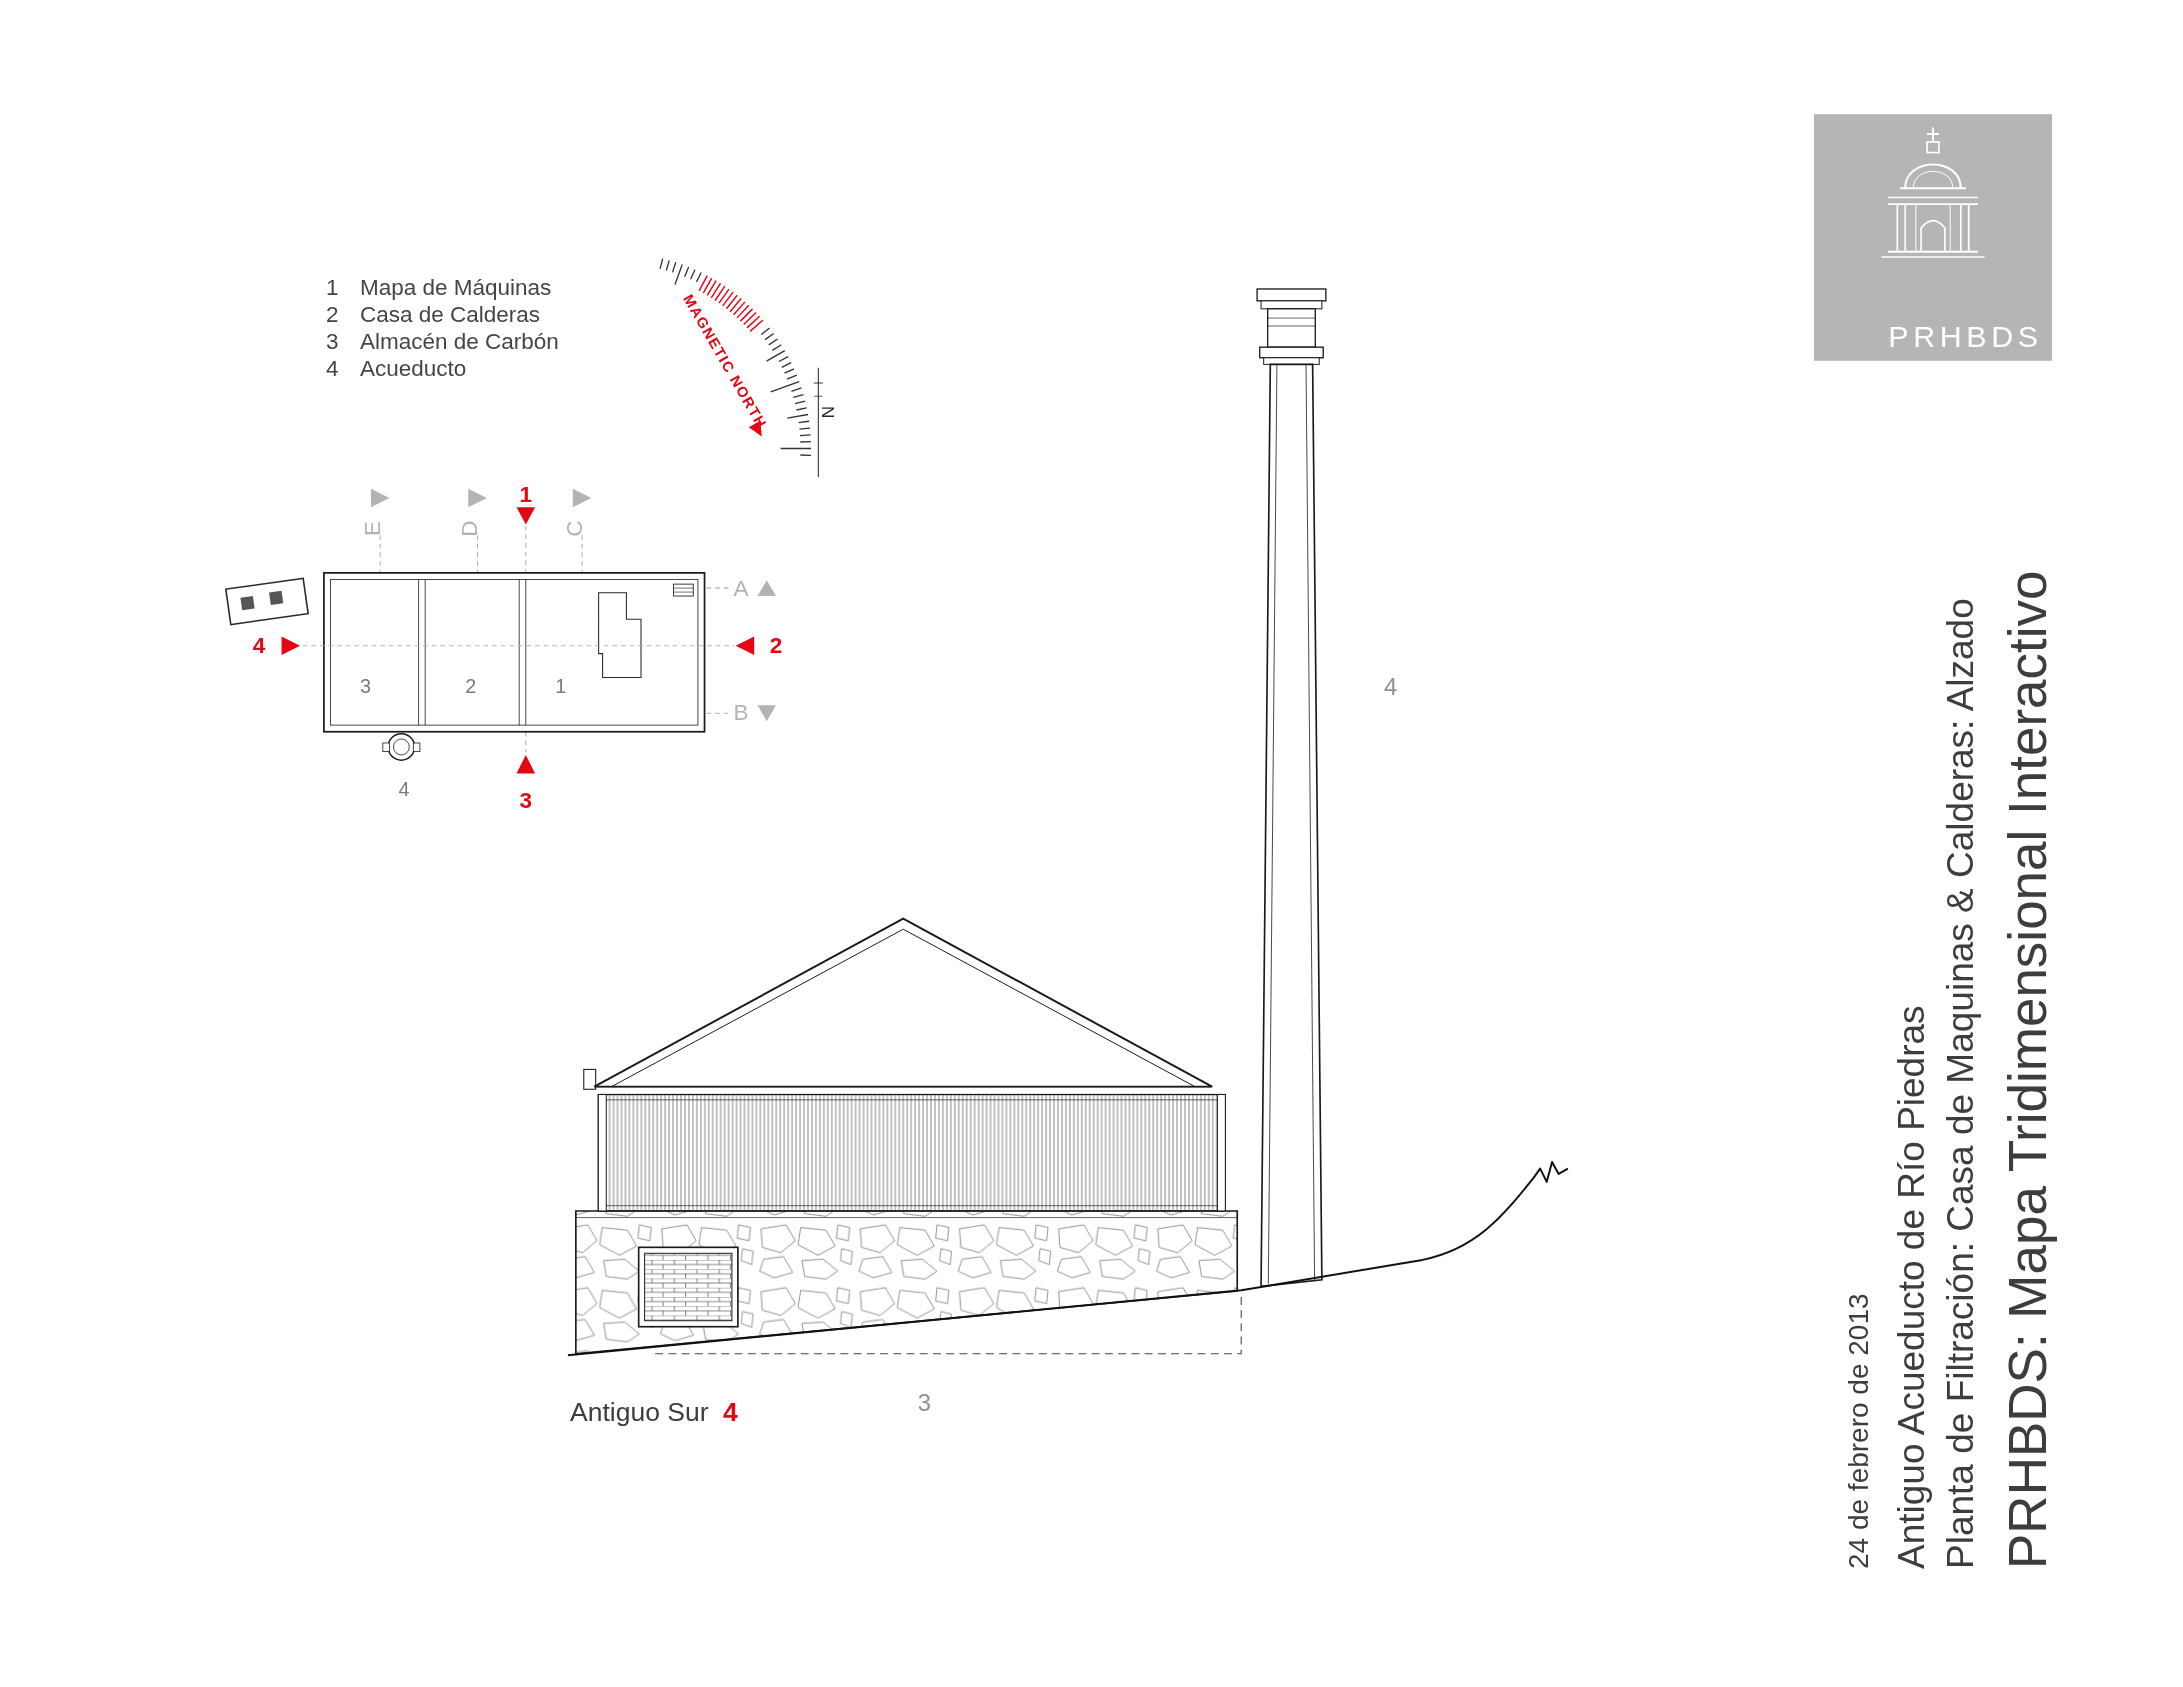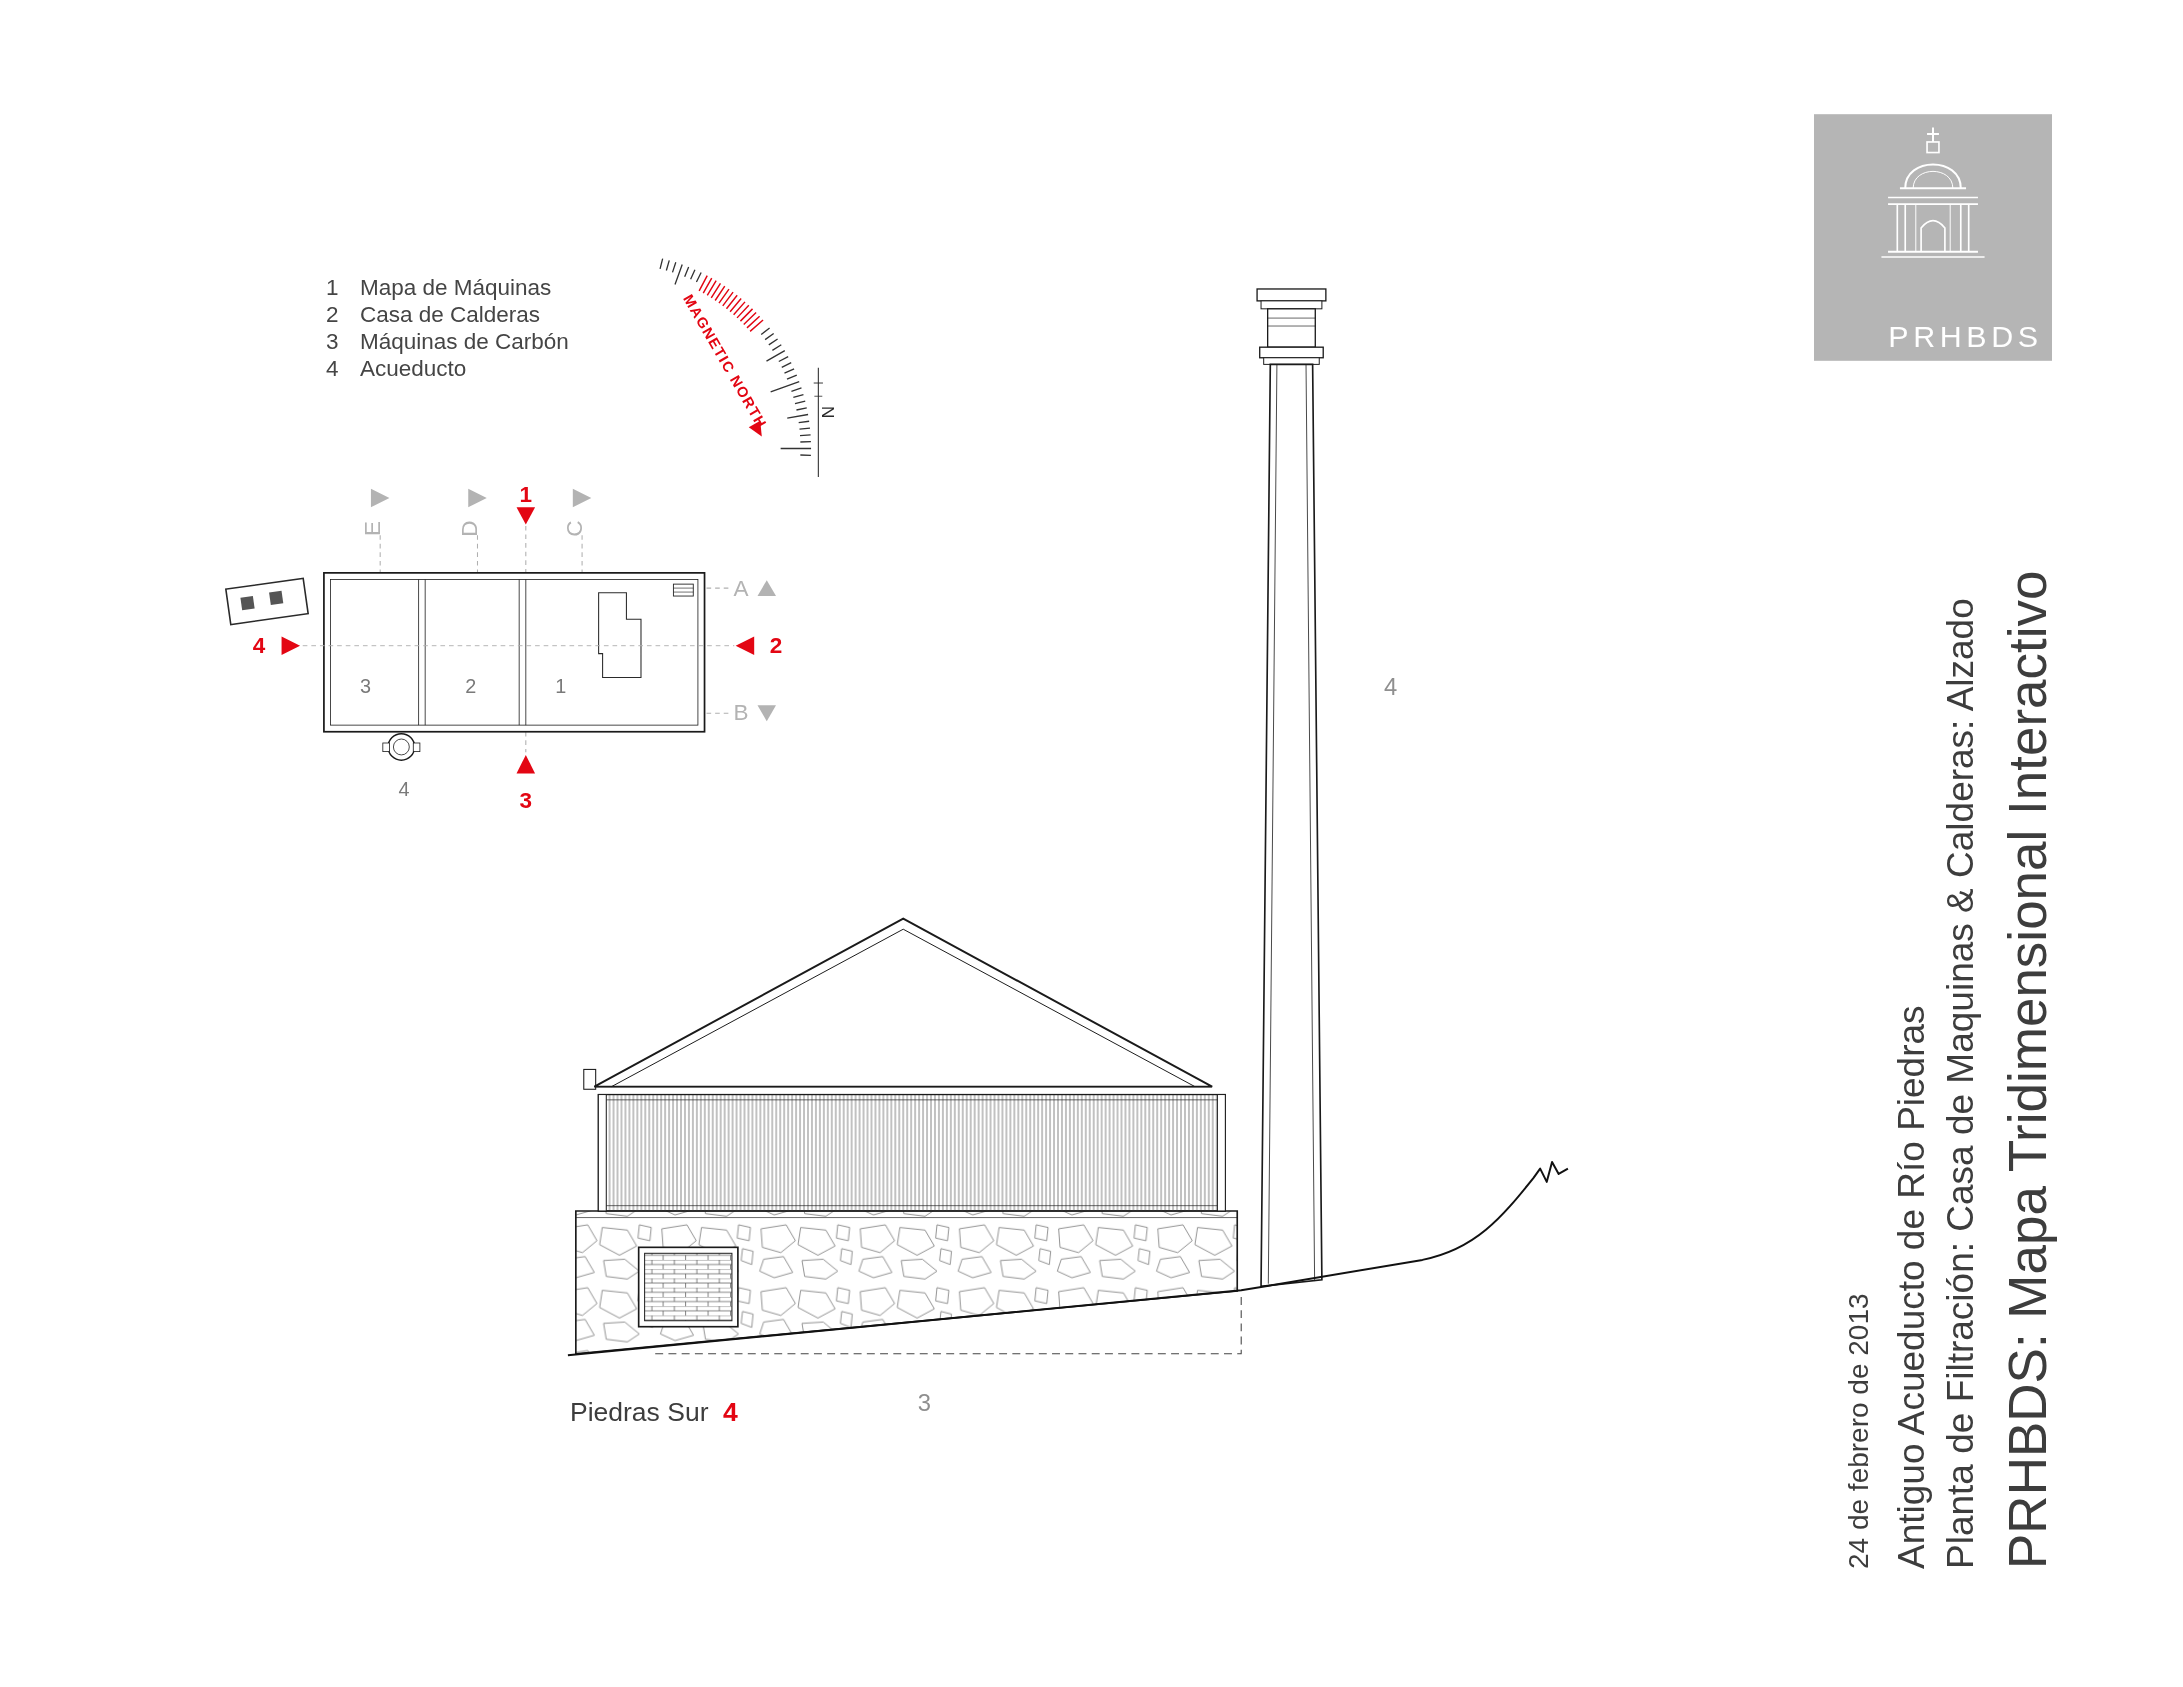--- a/index.html
+++ b/index.html
@@ -40,21 +40,21 @@
   <div class="legend-row">
     <span class="legend-num">1</span>
     <span>Mapa de Máquinas</span>
   </div>
   <div class="legend-row">
     <span class="legend-num">2</span>
     <span>Casa de Calderas</span>
   </div>
   <div class="legend-row">
     <span class="legend-num">3</span>
-    <span>Máquinas de Carbón</span>
+    <span>Almacén de Carbón</span>
   </div>
   <div class="legend-row">
     <span class="legend-num">4</span>
     <span>Acueducto</span>
   </div>
 </div>
 
 <svg style="left:569px;top:232px" width="291" height="265" viewBox="0 0 440 400">
   <path id="ticksBlack" stroke="#333" stroke-width="2" fill="none" d="M141.6,39.8L137.7,55.3M151.6,42.5L147.2,57.8M161.5,45.5L156.5,60.7M171.2,48.9L160.3,78.9M180.9,52.6L174.9,67.4M190.4,56.6L183.9,71.2M199.8,61.0L192.7,75.3M303.3,144.8L290.6,154.6M309.5,153.0L296.5,162.4M315.4,161.5L302.1,170.4M321.0,170.1L307.5,178.6M326.3,179.0L298.6,195.0M331.4,188.0L317.2,195.5M336.0,197.2L321.7,204.3M340.4,206.6L325.8,213.1M344.4,216.1L329.6,222.1M348.1,225.8L304.9,241.5M351.5,235.5L336.3,240.5M354.5,245.4L339.2,249.8M357.2,255.4L341.7,259.3M359.5,265.5L343.9,268.8M361.5,275.6L330.0,281.2M363.1,285.8L347.3,288.0M364.4,296.1L348.5,297.7M365.3,306.4L349.3,307.5M365.8,316.7L349.8,317.2M366.0,327.0L320.0,327.0M365.8,337.3L349.8,336.8"></path>
   <path id="ticksRed" stroke="#e30613" stroke-width="2.2" fill="none" d="M209.0,65.6L196.8,88.6M215.8,69.4L203.0,92.0M222.5,73.3L209.1,95.6M229.0,77.4L215.1,99.3M235.5,81.6L221.0,103.2M241.9,86.0L226.8,107.2M248.1,90.6L232.5,111.4M254.3,95.3L238.1,115.7M260.3,100.3L243.6,120.2M266.1,105.3L248.9,124.8M271.9,110.5L254.1,129.5M277.5,115.9L259.2,134.4M282.9,121.4L264.2,139.4M288.2,127.0L269.1,144.6M293.4,132.8L273.8,149.9"></path>
@@ -192,21 +192,21 @@
 
   <path d="M150,1626 H1036 V1532" fill="none" stroke="#444" stroke-width="1.6" stroke-dasharray="12,8"></path>
 
   <path d="M18,1628 L1036,1530 L1310,1484 C1390,1468 1430,1420 1478,1360 l10,-14 l10,20 l8,-30 l10,18 l14,-8" fill="none" stroke="#111" stroke-width="3" stroke-linejoin="round"></path>
 
   <text class="elevlabel" x="1262" y="630" text-anchor="middle">4</text>
   <text class="elevlabel" x="557" y="1712" text-anchor="middle">3</text>
 </svg>
 
 <div class="abs caption">
-  <span>Piedras Sur</span><span class="cap4">4</span>
+  <span>Antiguo Sur</span><span class="cap4">4</span>
 </div>
 
 <svg style="left:1814px;top:114px" width="238" height="247" viewBox="0 0 360 373">
   <rect x="0" y="0" width="360" height="373" fill="#b5b5b5"></rect>
   <g stroke="#ffffff" fill="none">
     <path d="M180,20 V42 M171,30 H189" stroke-width="3"></path>
     <rect x="171" y="42" width="18" height="16" stroke-width="2.5"></rect>
     <path d="M138,112 C138,64 222,64 222,112" stroke-width="3"></path>
     <path d="M150,112 C150,78 210,78 210,112" stroke-width="1.5"></path>
     <path d="M130,112 H230" stroke-width="3"></path>

